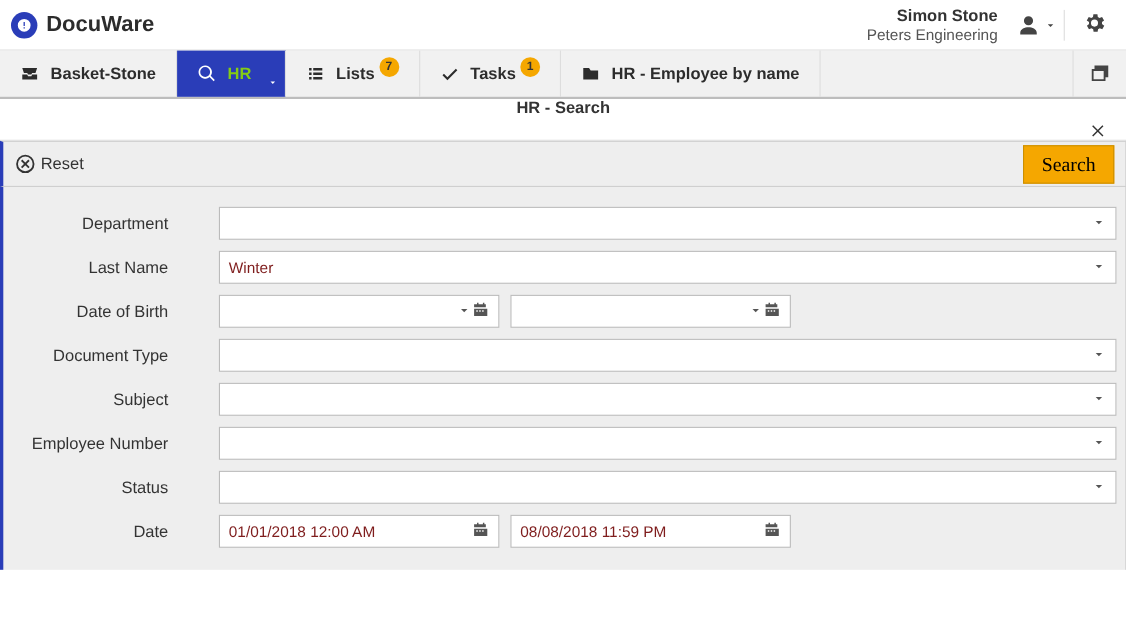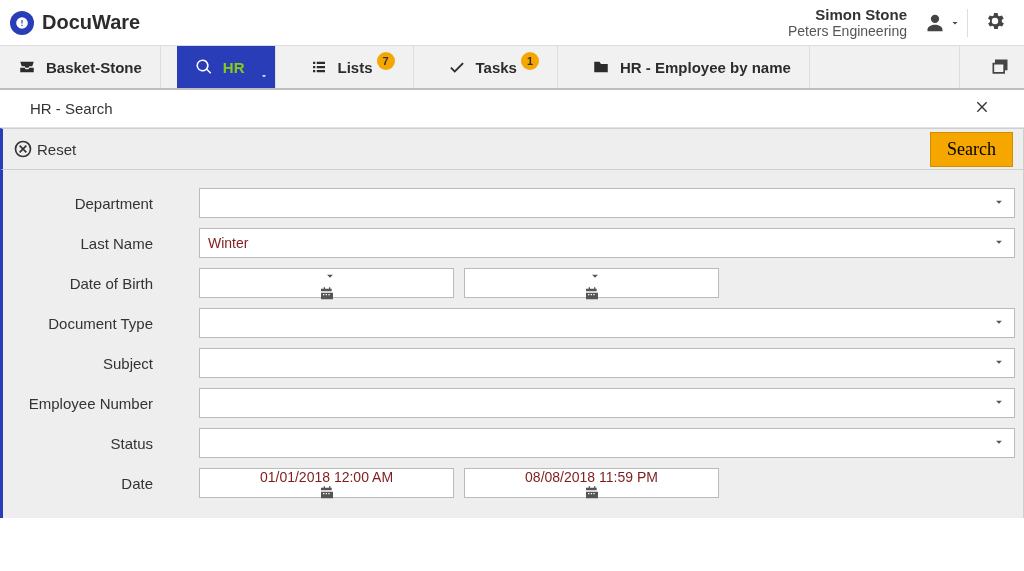--- a/index.html
+++ b/index.html
@@ -38,21 +38,20 @@
   .gear-btn { padding:4px 8px; cursor:pointer;}
   .gear-btn svg { width:22px; height:22px; fill:#444;}
 
   
   .nav {
     display:flex;
     align-items:stretch;
     height:44px;
     background:#f1f1f1;
     border-bottom:2px solid #bdbdbd;
-    gap:16px;
   }
   .nav .tab {
     display:flex; align-items:center;
     padding:0 18px; border-right:1px solid #ddd;
     font-weight:600; font-size:15px; color:#2c2c2c;
     cursor:pointer; position:relative;
   }
   .nav .tab svg.ticon { width:18px; height:18px; fill:#2c2c2c; margin-right:10px;}
   .nav .tab.active {
     background:#2a3db8; color:#84cc16;
@@ -66,23 +65,24 @@
     background:#f5a700; color:#333; font-size:11px; font-weight:700;
     margin-left:4px; position:relative; top:-6px;
   }
   .nav-spacer { flex:1; border-right:1px solid #ddd;}
   .nav .right-btn { display:flex; align-items:center; padding:0 14px; cursor:pointer;}
   .nav .right-btn svg { width:20px; height:20px; fill:#444;}
 
   
   .subhead {
     display:flex; align-items:center;
-    height:38px; padding:0 30px;
-    font-weight:400; font-size:15px;
+    height:38px; padding:0 14px;
+    font-weight:700; font-size:15px;
     border-bottom:1px solid #e2e2e2;
+    flex-direction:column;
   }
   .subhead .close { margin-left:auto; cursor:pointer; padding:4px;}
   .subhead .close svg { width:16px; height:16px; stroke:#333; stroke-width:2;}
 
   
   .toolbar {
     display:flex; align-items:center;
     height:42px; background:#eeeeee;
     border:1px solid #cfcfcf;
     border-left:3px solid #2a3db8;
@@ -113,21 +113,21 @@
   .field-box {
     background:#fff; border:1px solid #bbb; height:30px;
     display:flex; align-items:center; padding:0 8px;
     font-size:14px; color:#7f1d1d;
   }
   .field-box .val { flex:1; }
   .field-box .chev { margin-left:6px; }
   .field-box .chev svg, .field-box .cal svg { width:14px; height:14px; fill:#555;}
   .field-box .cal svg { width:16px; height:16px;}
   .date-pair { display:flex; gap:10px;}
-  .date-pair .field-box { width:255px;flex-direction:column;}
+  .date-pair .field-box { width:255px;}
 </style>
 </head>
 <body>
 
 <div class="topbar">
   <div class="logo-wrap">
     <span class="logo-circle">
       <svg viewBox="0 0 24 24">
           <path d="M12 2a10 10 0 100 20 10 10 0 000-20zm1 15h-2v-2h2v2zm0-4h-2V7h2v6z"></path>
         </svg>

